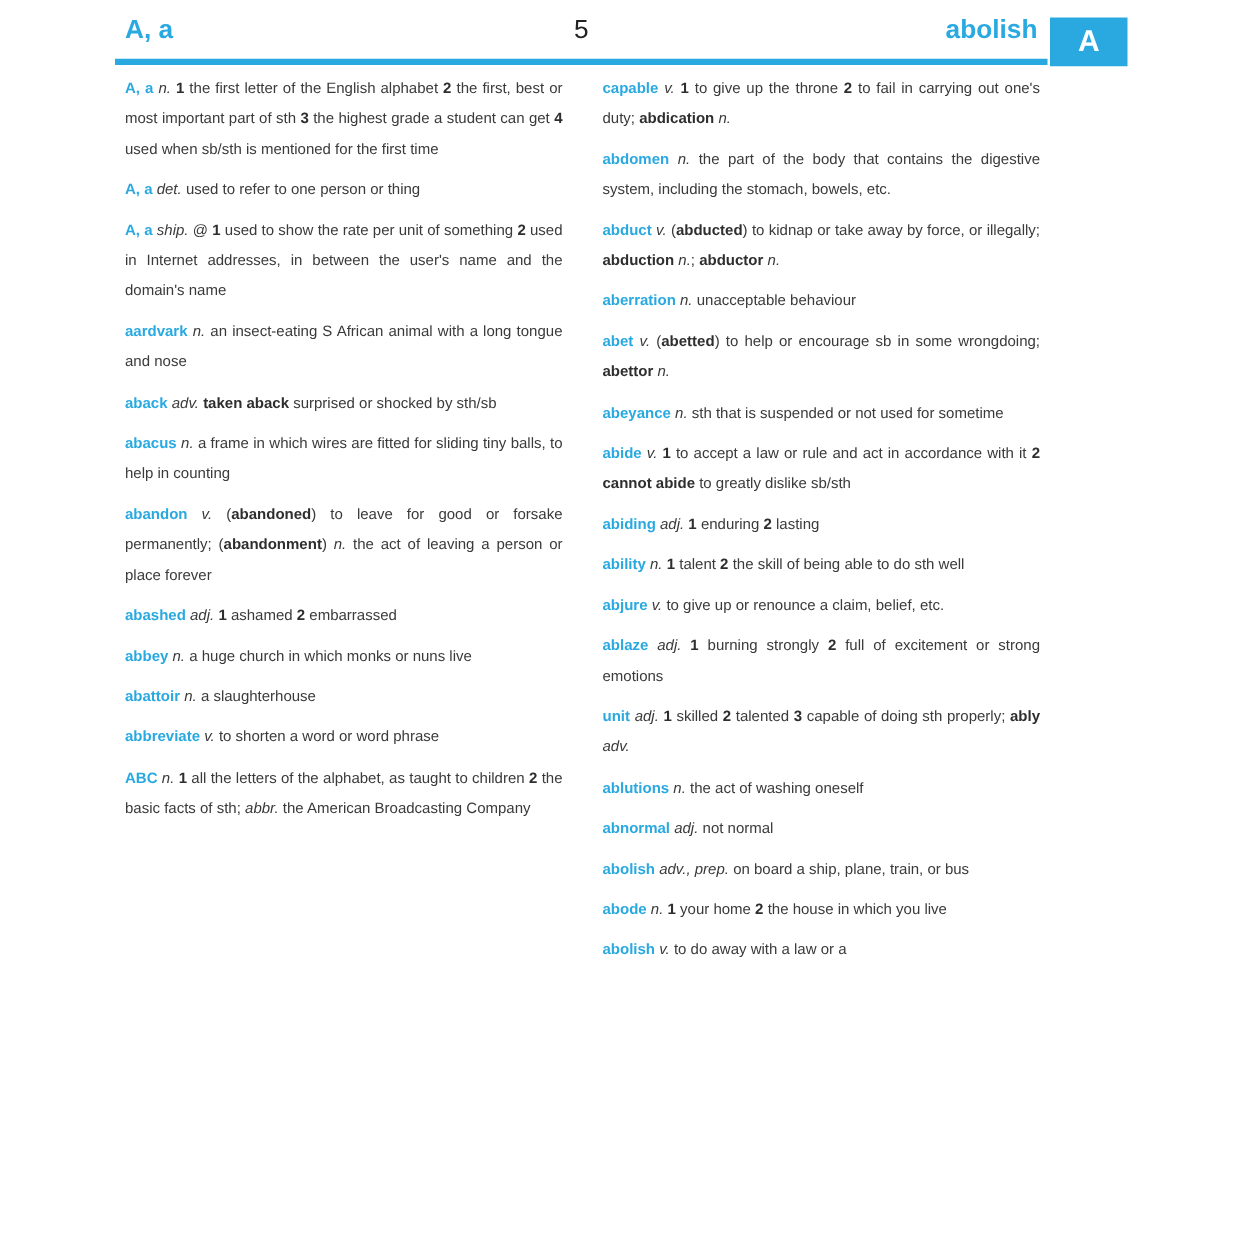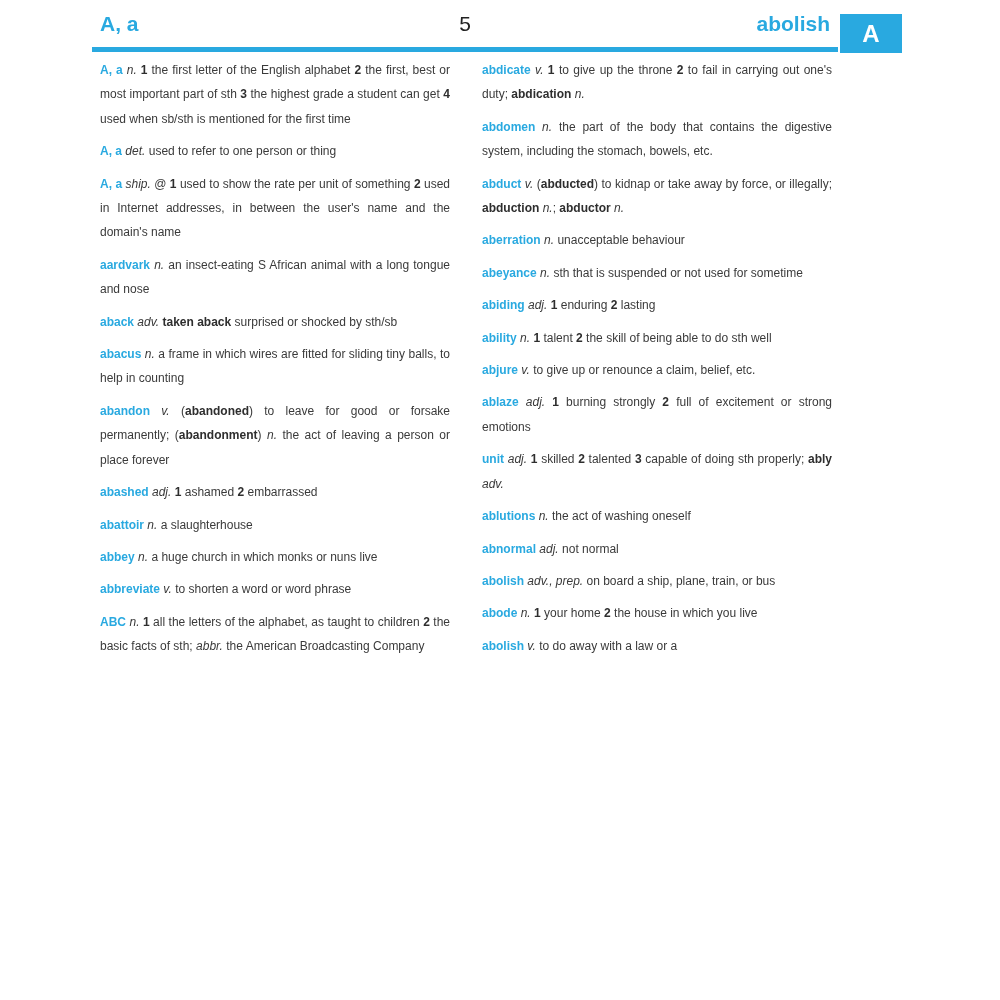--- a/index.html
+++ b/index.html
@@ -44,31 +44,33 @@
   <div class="columns">
     <div class="col">
         <p class="entry"><span class="hw">A, a</span><span class="i"> n. </span><span class="b">1</span><span class="n"> the first letter of the English alphabet </span><span class="b">2</span><span class="n"> the first, best or most important part of sth </span><span class="b">3</span><span class="n"> the highest grade a student can get </span><span class="b">4</span><span class="n"> used when sb/sth is mentioned for the first time</span></p>
         <p class="entry"><span class="hw">A, a</span><span class="i"> det. </span><span class="n">used to refer to one person or thing</span></p>
         <p class="entry"><span class="hw">A, a</span><span class="i"> ship. </span><span class="n">@ </span><span class="b">1</span><span class="n"> used to show the rate per unit of something </span><span class="b">2</span><span class="n"> used in Internet addresses, in between the user's name and the domain's name</span></p>
         <p class="entry"><span class="hw">aardvark</span><span class="i"> n. </span><span class="n">an insect-eating S African animal with a long tongue and nose</span></p>
         <p class="entry"><span class="hw">aback</span><span class="i"> adv. </span><span class="b">taken aback</span><span class="n"> surprised or shocked by sth/sb</span></p>
         <p class="entry"><span class="hw">abacus</span><span class="i"> n. </span><span class="n">a frame in which wires are fitted for sliding tiny balls, to help in counting</span></p>
         <p class="entry"><span class="hw">abandon</span><span class="i"> v. </span><span class="n">(</span><span class="b">abandoned</span><span class="n">) to leave for good or forsake permanently; (</span><span class="b">abandonment</span><span class="n">) </span><span class="i">n.</span><span class="n"> the act of leaving a person or place forever</span></p>
         <p class="entry"><span class="hw">abashed</span><span class="i"> adj. </span><span class="b">1</span><span class="n"> ashamed </span><span class="b">2</span><span class="n"> embarrassed</span></p>
+        <p class="entry"><span class="hw">abbey</span><span class="i"> n. </span><span class="n">a huge church in which monks or nuns live</span></p>
         <p class="entry"><span class="hw">abattoir</span><span class="i"> n. </span><span class="n">a slaughterhouse</span></p>
-        <p class="entry"><span class="hw">abbey</span><span class="i"> n. </span><span class="n">a huge church in which monks or nuns live</span></p>
         <p class="entry"><span class="hw">abbreviate</span><span class="i"> v. </span><span class="n">to shorten a word or word phrase</span></p>
         <p class="entry"><span class="hw">ABC</span><span class="i"> n. </span><span class="b">1</span><span class="n"> all the letters of the alphabet, as taught to children </span><span class="b">2</span><span class="n"> the basic facts of sth; </span><span class="i">abbr.</span><span class="n"> the American Broadcasting Company</span></p>
       </div>
     <div class="col">
-        <p class="entry"><span class="hw">abdicate</span><span class="i"> v. </span><span class="b">1</span><span class="n"> to give up the throne </span><span class="b">2</span><span class="n"> to fail in carrying out one's duty; </span><span class="b">abdication</span><span class="n"> </span><span class="i">n.</span></p>
+        <p class="entry"><span class="hw">capable</span><span class="i"> v. </span><span class="b">1</span><span class="n"> to give up the throne </span><span class="b">2</span><span class="n"> to fail in carrying out one's duty; </span><span class="b">abdication</span><span class="n"> </span><span class="i">n.</span></p>
         <p class="entry"><span class="hw">abdomen</span><span class="i"> n. </span><span class="n">the part of the body that contains the digestive system, including the stomach, bowels, etc.</span></p>
         <p class="entry"><span class="hw">abduct</span><span class="i"> v. </span><span class="n">(</span><span class="b">abducted</span><span class="n">) to kidnap or take away by force, or illegally; </span><span class="b">abduction</span><span class="n"> </span><span class="i">n.</span><span class="n">; </span><span class="b">abductor</span><span class="n"> </span><span class="i">n.</span></p>
         <p class="entry"><span class="hw">aberration</span><span class="i"> n. </span><span class="n">unacceptable behaviour</span></p>
+        <p class="entry"><span class="hw">abet</span><span class="i"> v. </span><span class="n">(</span><span class="b">abetted</span><span class="n">) to help or encourage sb in some wrongdoing; </span><span class="b">abettor</span><span class="n"> </span><span class="i">n.</span></p>
         <p class="entry"><span class="hw">abeyance</span><span class="i"> n. </span><span class="n">sth that is suspended or not used for sometime</span></p>
+        <p class="entry"><span class="hw">abide</span><span class="i"> v. </span><span class="b">1</span><span class="n"> to accept a law or rule and act in accordance with it </span><span class="b">2</span><span class="n"> </span><span class="b">cannot abide</span><span class="n"> to greatly dislike sb/sth</span></p>
         <p class="entry"><span class="hw">abiding</span><span class="i"> adj. </span><span class="b">1</span><span class="n"> enduring </span><span class="b">2</span><span class="n"> lasting</span></p>
         <p class="entry"><span class="hw">ability</span><span class="i"> n. </span><span class="b">1</span><span class="n"> talent </span><span class="b">2</span><span class="n"> the skill of being able to do sth well</span></p>
         <p class="entry"><span class="hw">abjure</span><span class="i"> v. </span><span class="n">to give up or renounce a claim, belief, etc.</span></p>
         <p class="entry"><span class="hw">ablaze</span><span class="i"> adj. </span><span class="b">1</span><span class="n"> burning strongly </span><span class="b">2</span><span class="n"> full of excitement or strong emotions</span></p>
         <p class="entry"><span class="hw">unit</span><span class="i"> adj. </span><span class="b">1</span><span class="n"> skilled </span><span class="b">2</span><span class="n"> talented </span><span class="b">3</span><span class="n"> capable of doing sth properly; </span><span class="b">ably</span><span class="n"> </span><span class="i">adv.</span></p>
         <p class="entry"><span class="hw">ablutions</span><span class="i"> n. </span><span class="n">the act of washing oneself</span></p>
         <p class="entry"><span class="hw">abnormal</span><span class="i"> adj. </span><span class="n">not normal</span></p>
         <p class="entry"><span class="hw">abolish</span><span class="i"> adv., prep. </span><span class="n">on board a ship, plane, train, or bus</span></p>
         <p class="entry"><span class="hw">abode</span><span class="i"> n. </span><span class="b">1</span><span class="n"> your home </span><span class="b">2</span><span class="n"> the house in which you live</span></p>
         <p class="entry"><span class="hw">abolish</span><span class="i"> v. </span><span class="n">to do away with a law or a</span></p>

